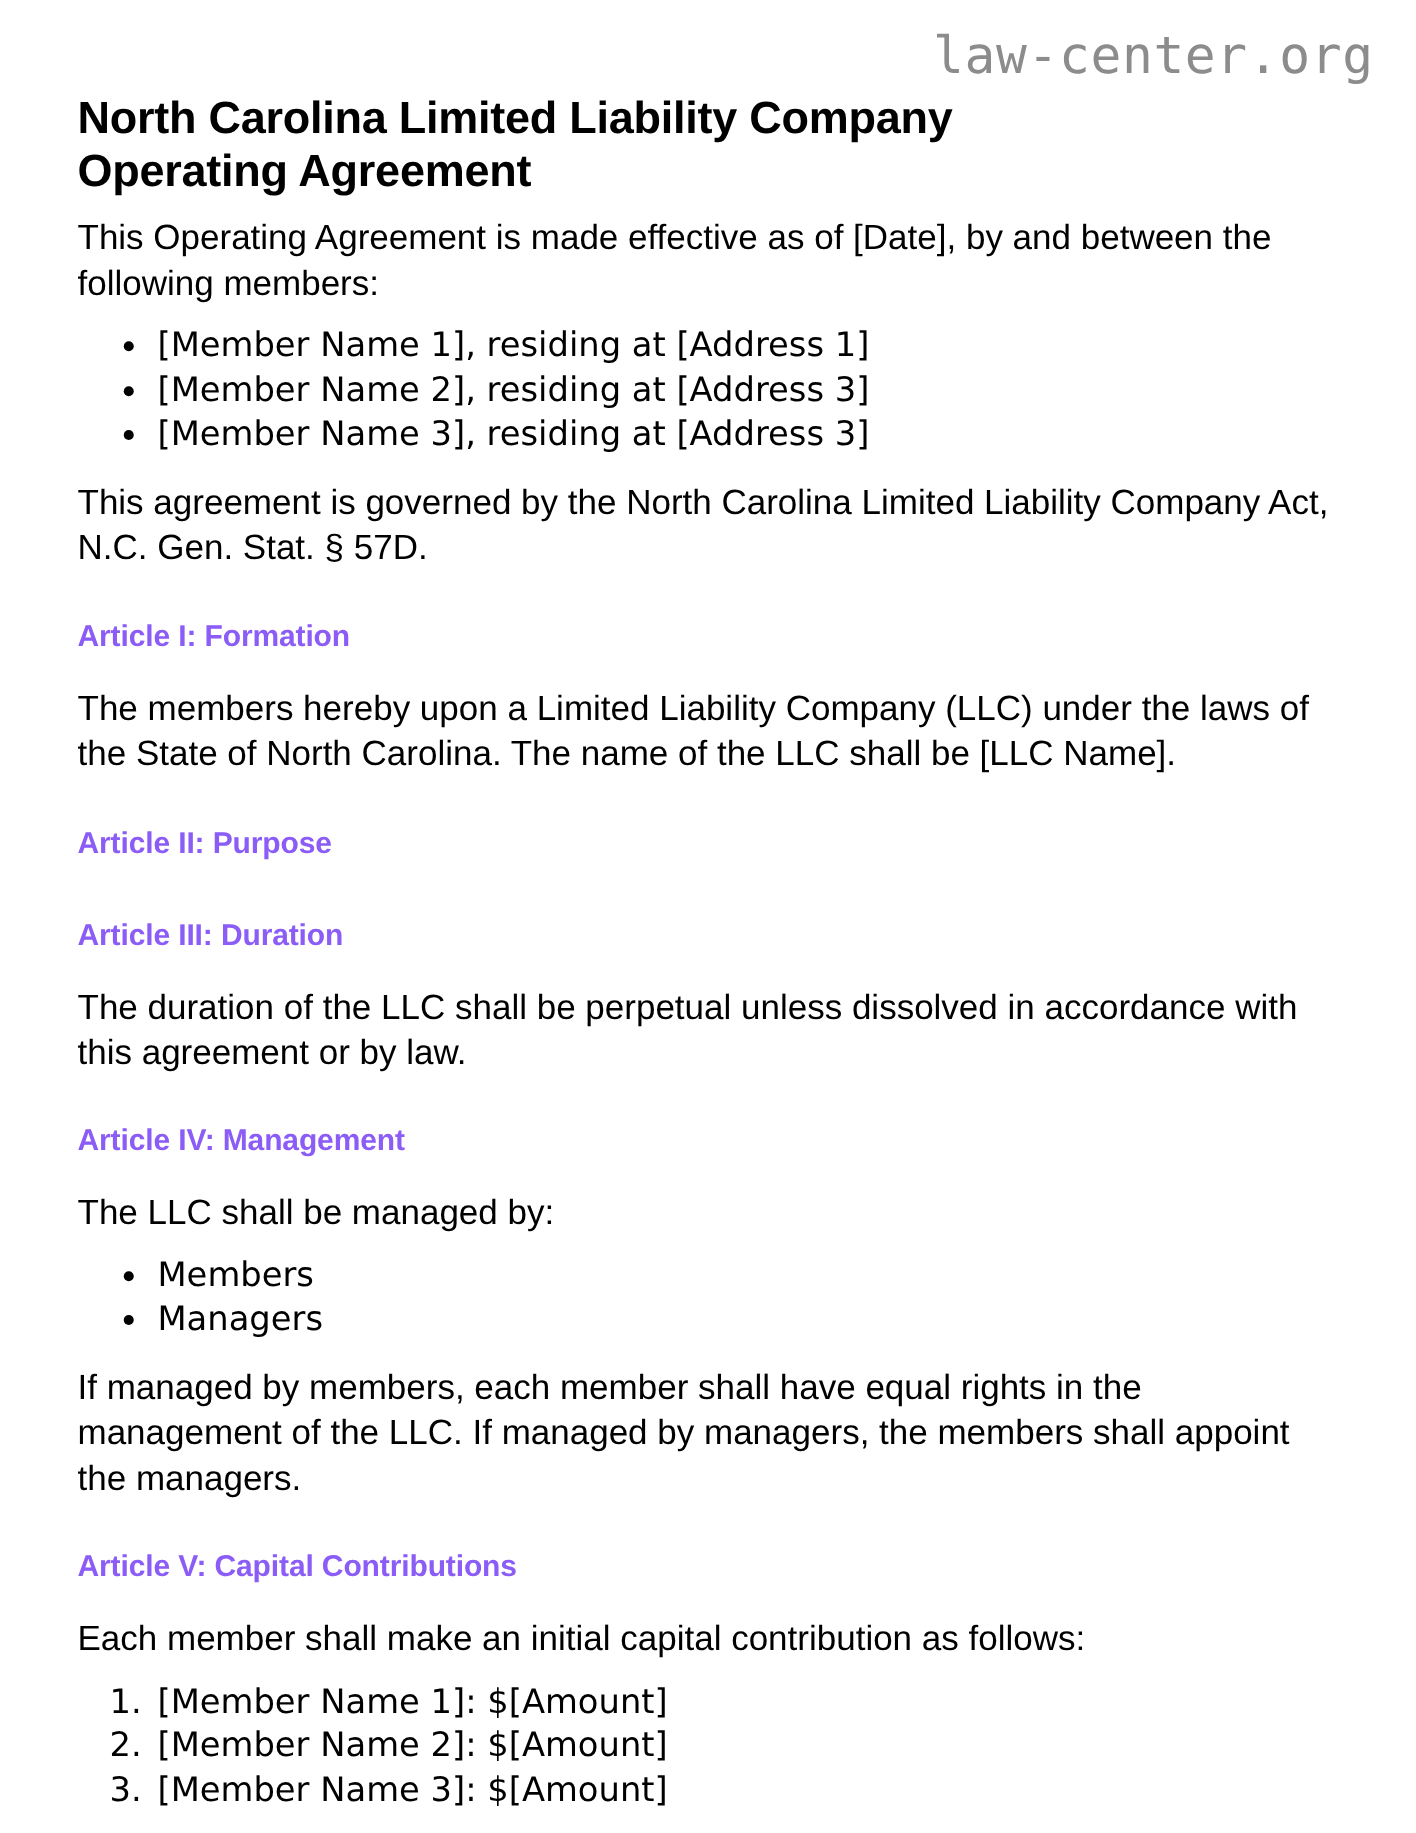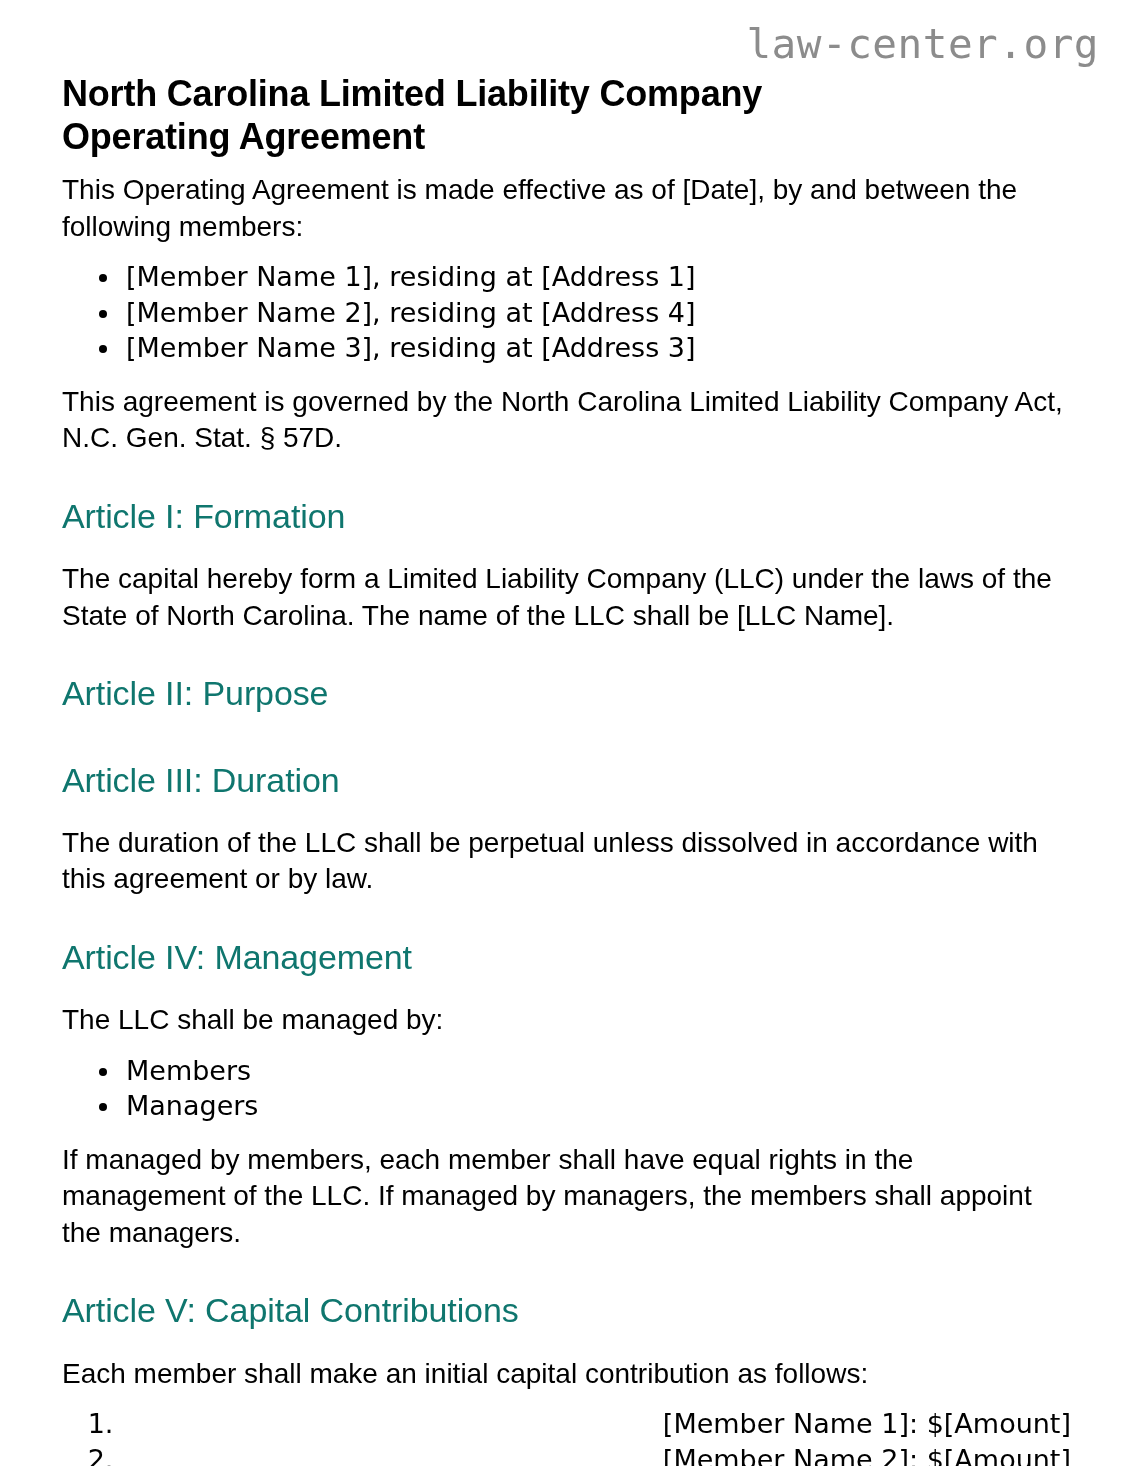--- a/index.html
+++ b/index.html
@@ -53,25 +53,25 @@
     color: #000;
   }
 
   
   .article-heading {
     margin: 0;
     padding-top: 34px;
     padding-bottom: 10px;
     font-family: "Liberation Sans Narrow", "Liberation Sans", sans-serif;
     font-stretch: condensed;
-    font-size: 34px;
-    font-weight: normal;
+    font-size: 24px;
+    font-weight: bold;
     line-height: 1.25;
     letter-spacing: -0.1px;
-    color: #0f766e;
+    color: #8b5cf6;
   }
 
   
   p.body-text {
     margin: 0;
     padding-top: 14px;
     padding-bottom: 4px;
     font-family: "Liberation Sans Narrow", "Liberation Sans", sans-serif;
     font-stretch: condensed;
     font-size: 28px;
@@ -85,47 +85,47 @@
     margin: 0;
     padding-top: 10px;
     padding-bottom: 4px;
     padding-left: 60px;
     font-family: "DejaVu Sans", sans-serif;
     font-size: 27px;
     line-height: 1.32;
     color: #000;
   }
   ul.doc-list { list-style-type: disc; }
-  ol.doc-list { list-style-type: decimal; text-align: right; }
+  ol.doc-list { list-style-type: decimal; }
   ul.doc-list li, ol.doc-list li {
     padding-left: 4px;
     margin: 0;
   }
 </style>
 </head>
 <body>
 
 <div class="page">
 
   <div class="watermark">law-center.org</div>
 
   <h1 class="doc-title">North Carolina Limited Liability Company Operating Agreement</h1>
 
   <p class="body-text">This Operating Agreement is made effective as of [Date], by and between the following members:</p>
 
   <ul class="doc-list">
     <li>[Member Name 1], residing at [Address 1]</li>
-    <li>[Member Name 2], residing at [Address 4]</li>
+    <li>[Member Name 2], residing at [Address 3]</li>
     <li>[Member Name 3], residing at [Address 3]</li>
   </ul>
 
   <p class="body-text">This agreement is governed by the North Carolina Limited Liability Company Act, N.C. Gen. Stat. § 57D.</p>
 
   <h2 class="article-heading">Article I: Formation</h2>
-  <p class="body-text">The capital hereby form a Limited Liability Company (LLC) under the laws of the State of North Carolina. The name of the LLC shall be [LLC Name].</p>
+  <p class="body-text">The members hereby upon a Limited Liability Company (LLC) under the laws of the State of North Carolina. The name of the LLC shall be [LLC Name].</p>
 
   <h2 class="article-heading">Article II: Purpose</h2>
 
   <h2 class="article-heading">Article III: Duration</h2>
   <p class="body-text">The duration of the LLC shall be perpetual unless dissolved in accordance with this agreement or by law.</p>
 
   <h2 class="article-heading">Article IV: Management</h2>
   <p class="body-text">The LLC shall be managed by:</p>
   <ul class="doc-list">
     <li>Members</li>

